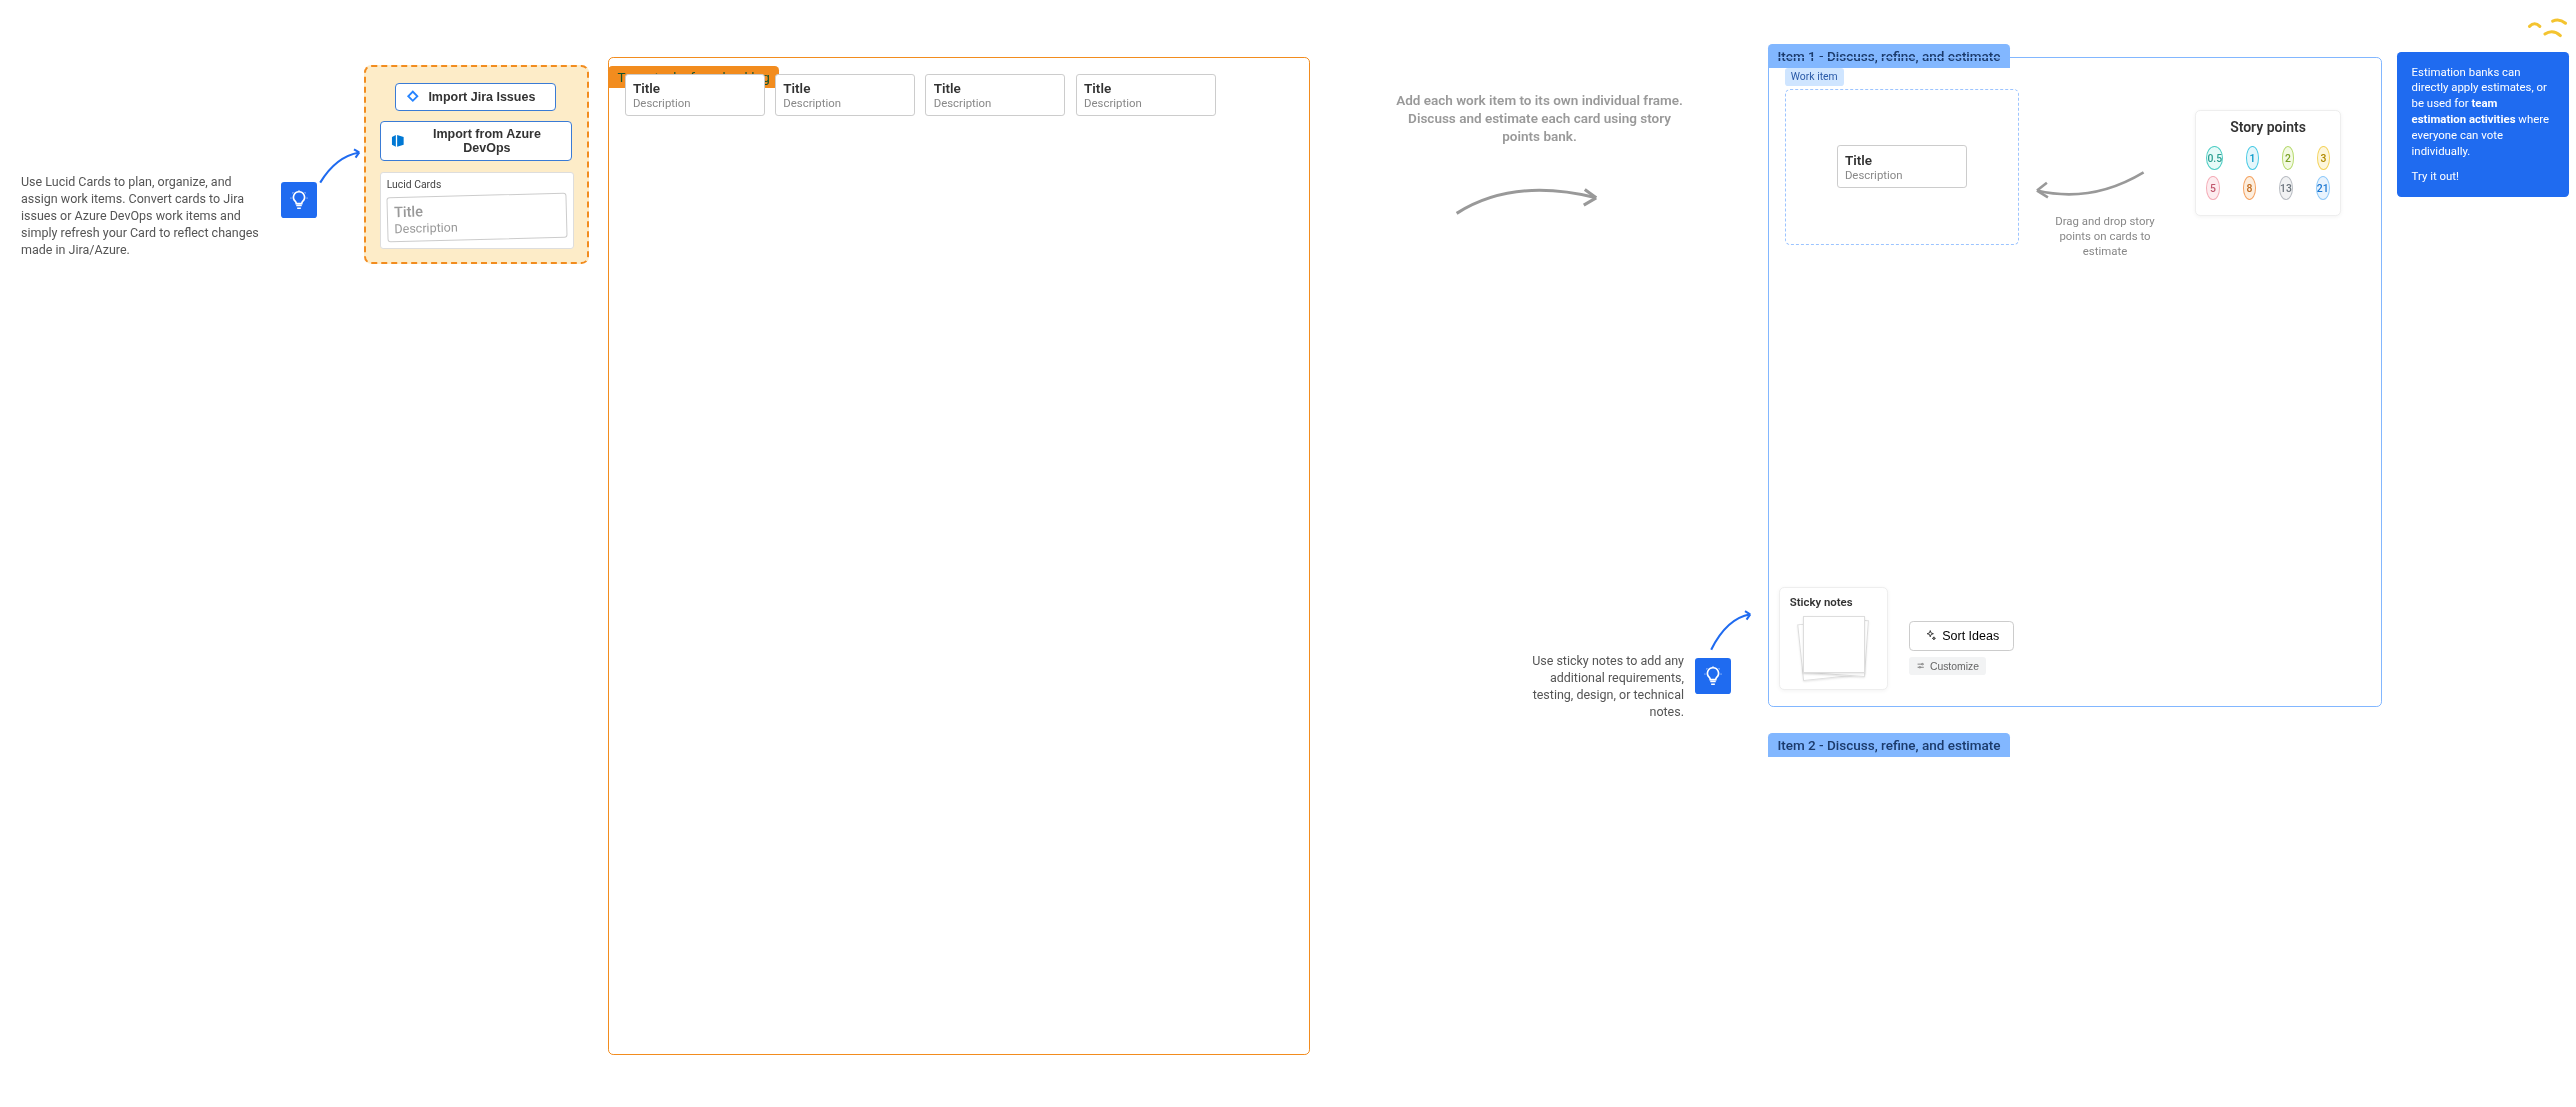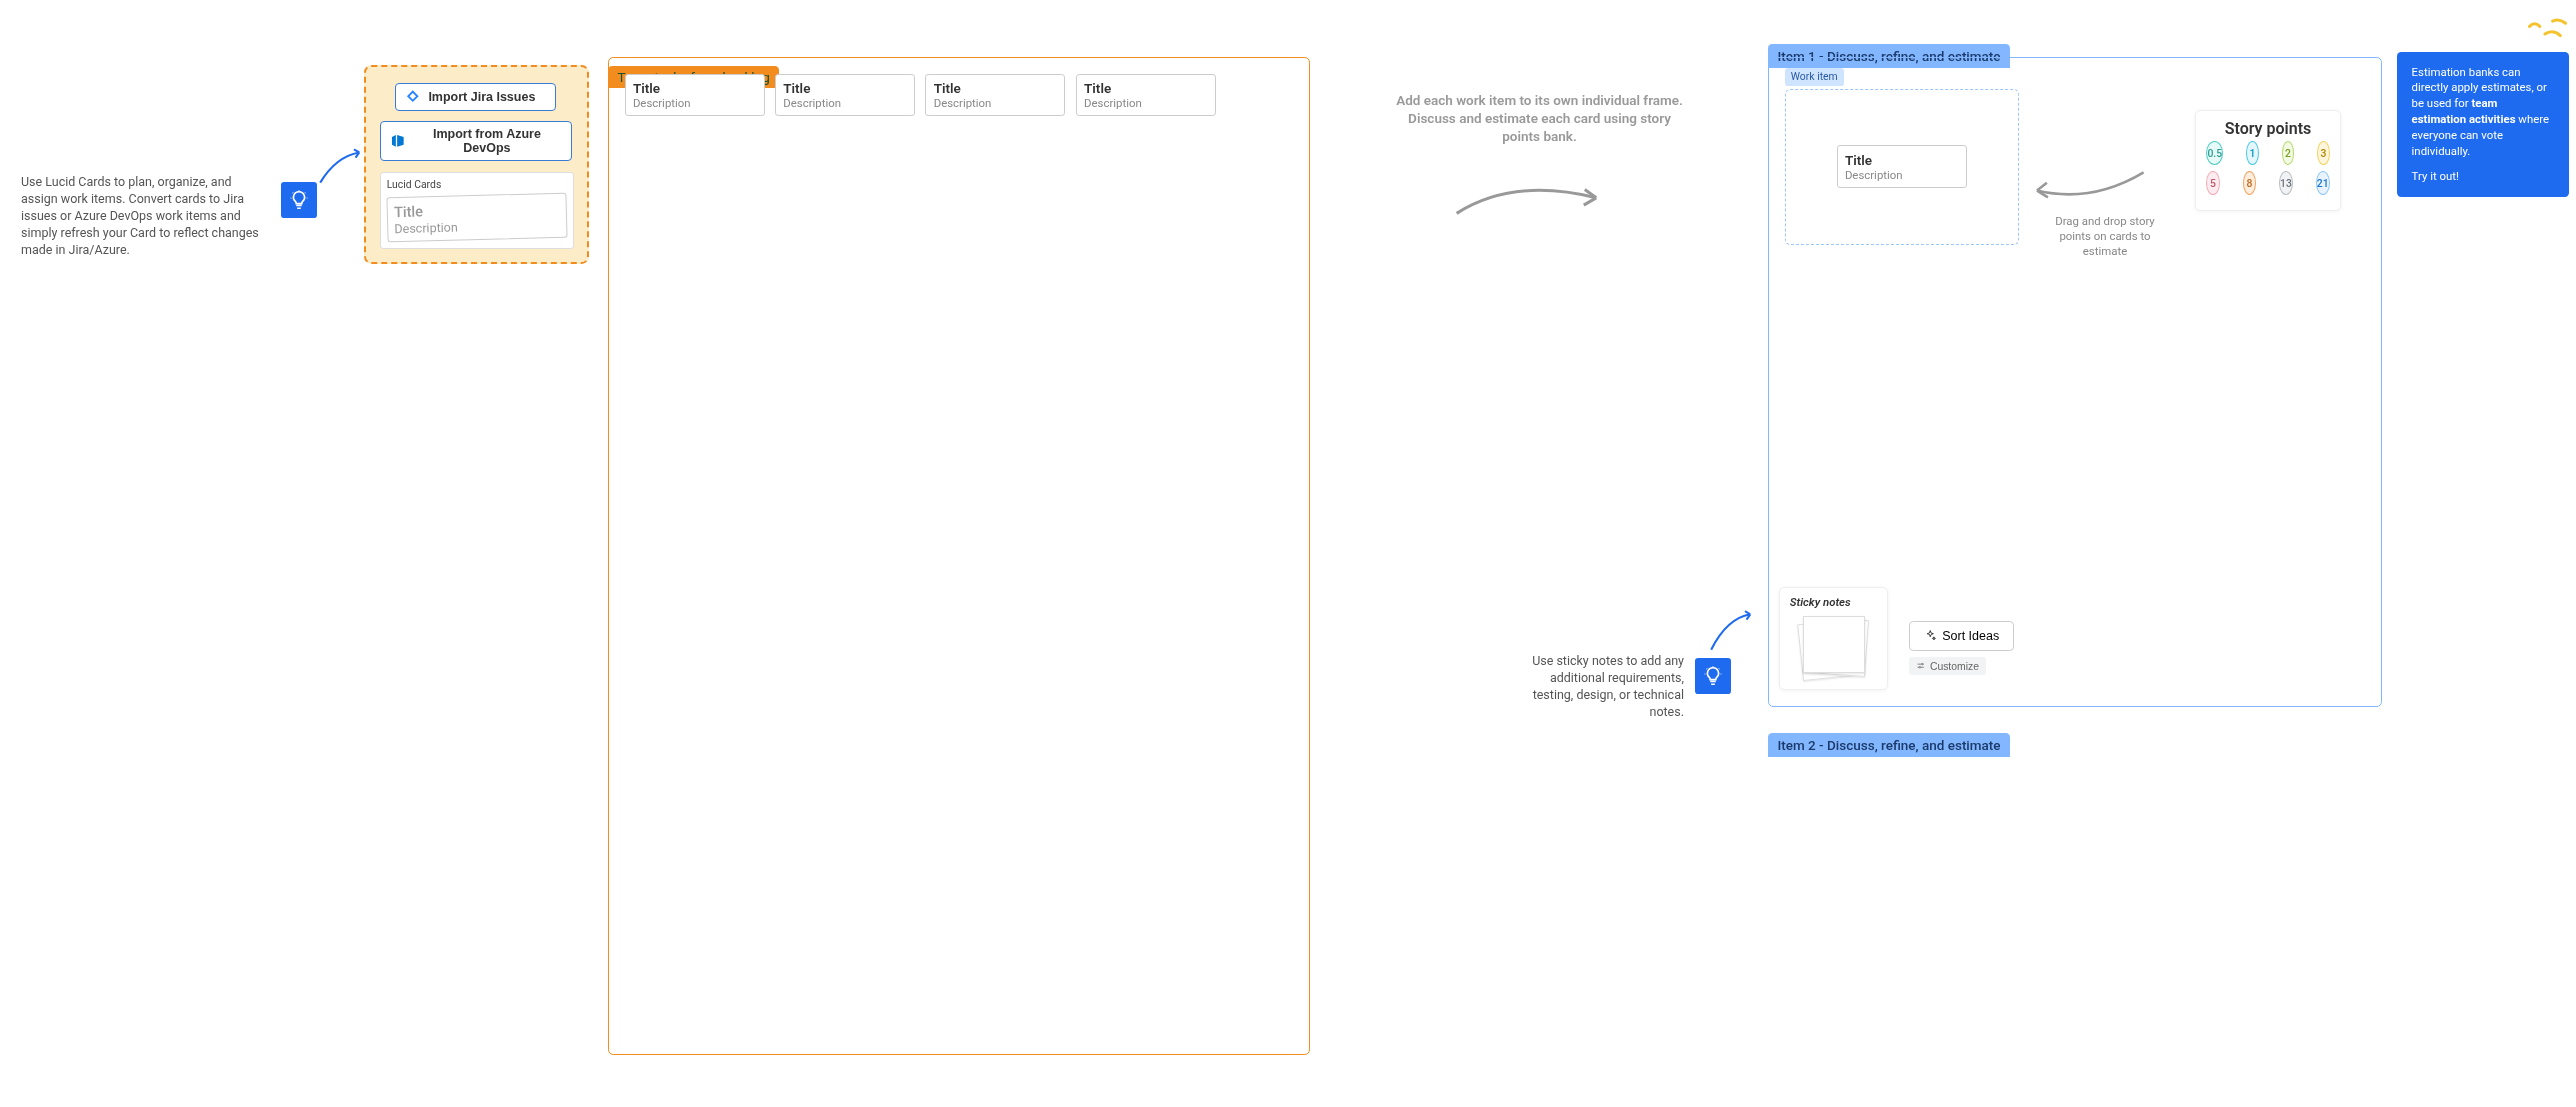--- a/index.html
+++ b/index.html
@@ -169,23 +169,23 @@
   .sp-panel {
     background: #fff;
     border: 0.5px solid #eee;
     border-radius: 5.2px;
     padding: 8.3px 10.4px;
     box-shadow: 0 1px 4.2px rgba(0,0,0,0.05);
     width: 146px;
   }
   .sp-panel .sp-title {
     text-align: center;
-    font-size: 16px;
+    font-size: 14px;
     font-weight: 600;
-    margin-bottom: 3px;
+    margin-bottom: 11px;
   }
   .sp-row { display: flex; justify-content: flex-end; gap: 23px; margin-bottom: 6.2px; }
   .chip {
     width: 24px; height: 24px;
     border-radius: 50%;
     display: flex; align-items: center; justify-content: center;
     font-size: 10.4px;
     font-weight: 500;
     border: 1px solid;
     cursor: grab;
@@ -200,21 +200,20 @@
   .c-blue { border-color: #90caf9; color: #1976d2; background: #e8f3fd; }
 
   
   .sticky-panel {
     background: #fff;
     border: 0.5px solid #eee;
     border-radius: 5.2px;
     padding: 7.3px 9.4px;
     box-shadow: 0 1px 4.2px rgba(0,0,0,0.05);
     width: 109px;
-    font-style: italic;
   }
   .sticky-panel .st-title { font-size: 11.4px; font-weight: 600; margin-bottom: 5.2px; }
   .sticky-stack {
     position: relative;
     width: 73px; height: 68px;
     margin: 0 auto;
   }
   .sticky-note {
     position: absolute;
     width: 62px; height: 57px;

